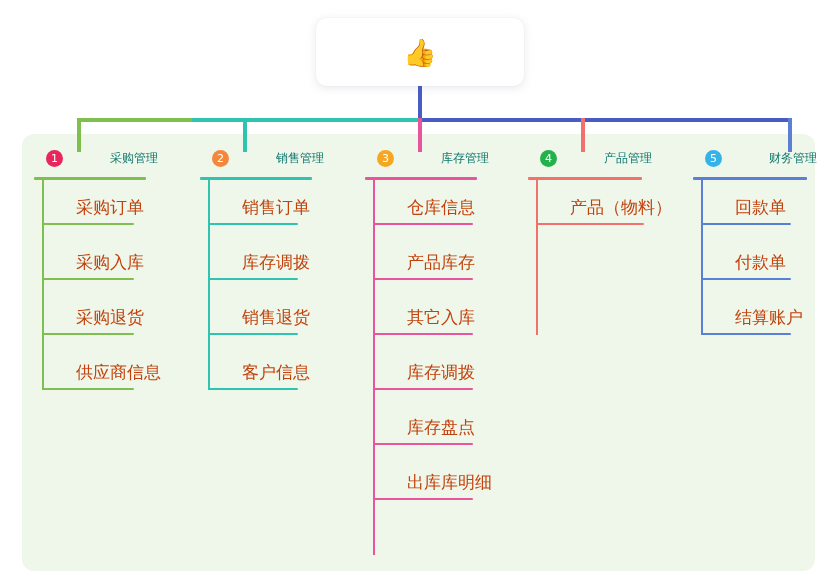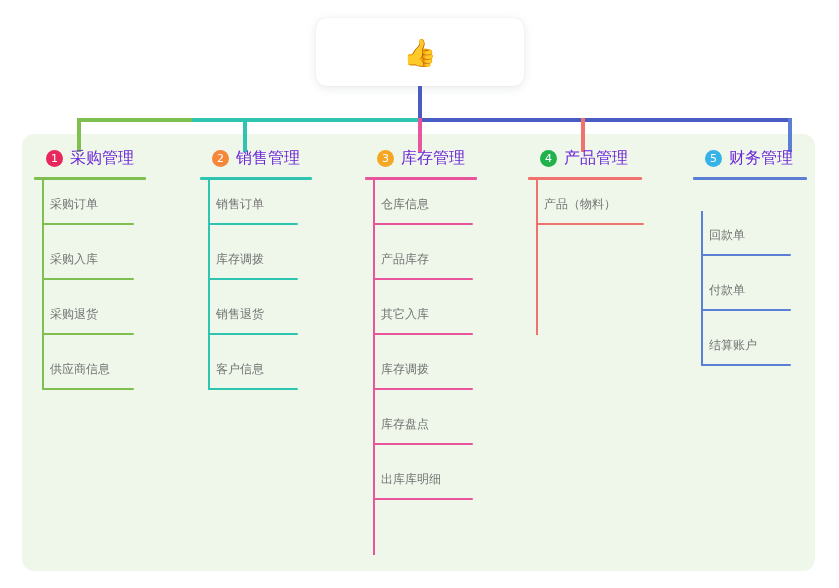--- a/index.html
+++ b/index.html
@@ -80,47 +80,48 @@
     width: 17px; height: 17px;
     border-radius: 50%;
     color: #ffffff;
     font-size: 11px;
     line-height: 17px;
     text-align: center;
     font-family: "DejaVu Sans", sans-serif;
     flex: none;
   }
   .col-title {
-    font-size: 16px;
-    color: #6d28d9;
+    font-size: 12px;
+    color: #0f766e;
     white-space: nowrap;
+    margin-left: 40px;
   }
   .head-rule {
     height: 3px;
     margin-top: 6px;
     border-radius: 1px;
   }
 
   .col-body { position: relative; }
   .spine {
     position: absolute;
     left: 8px;
     top: 0;
     width: 2px;
   }
   .item {
     position: relative;
     height: 55px;
   }
   .item-label {
     position: absolute;
-    left: 16px;
+    left: 42px;
     top: 16px;
-    font-size: 12px;
-    color: #737373;
+    font-size: 17px;
+    color: #c2410c;
     white-space: nowrap;
   }
   .item-rule {
     position: absolute;
     left: 8px;
     top: 43px;
     height: 2px;
     border-radius: 1px;
   }
 </style>
@@ -249,21 +250,21 @@
           <div class="item-rule" style="width: 108px; background: rgb(240, 113, 110);"></div>
         </div>
       </div>
     </div>
     <div class="column" style="left: 693px;">
       <div class="col-head">
         <span class="badge" style="background: rgb(53, 179, 232);">5</span>
         <span class="col-title">财务管理</span>
       </div>
       <div class="head-rule" style="width: 114px; background: rgb(90, 127, 212);"></div>
-      <div class="col-body" style="height: 165px; margin-top: 31px;">
+      <div class="col-body" style="height: 165px;">
         <div class="spine" style="height: 155px; background: rgb(90, 127, 212);"></div>
         <div class="item">
           <span class="item-label">回款单</span>
           <div class="item-rule" style="width: 90px; background: rgb(90, 127, 212);"></div>
         </div>
         <div class="item">
           <span class="item-label">付款单</span>
           <div class="item-rule" style="width: 90px; background: rgb(90, 127, 212);"></div>
         </div>
         <div class="item">

